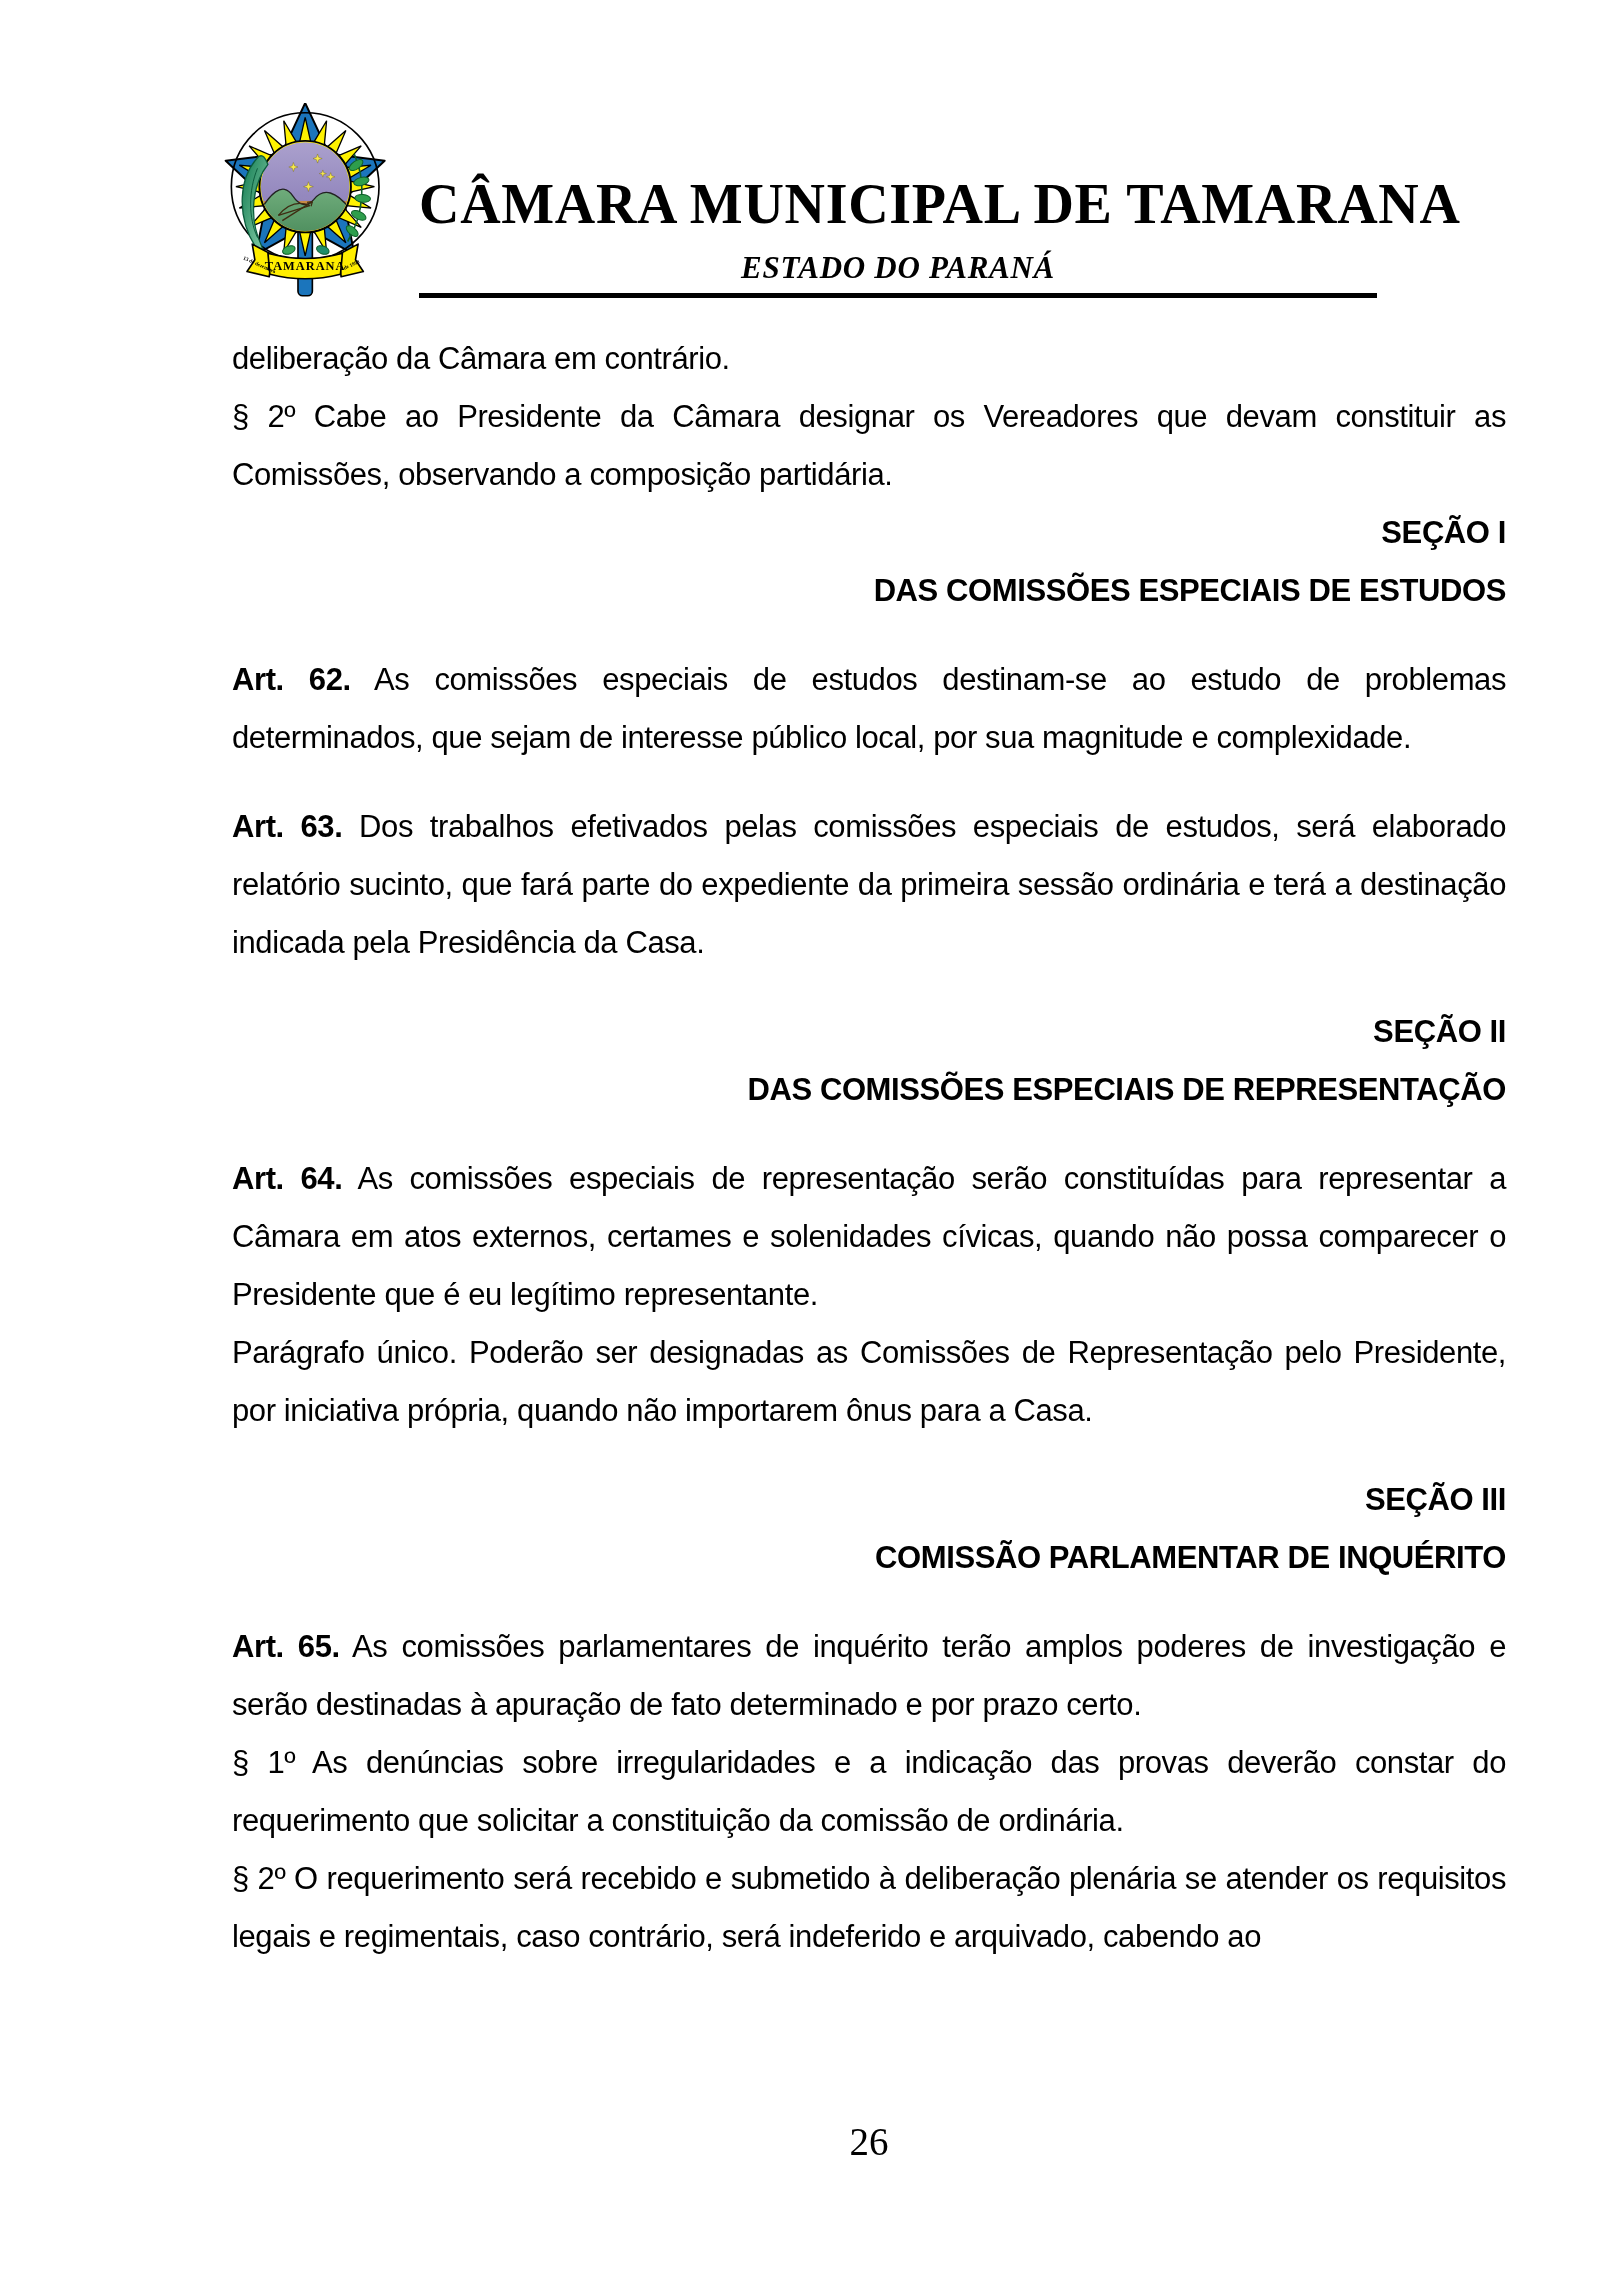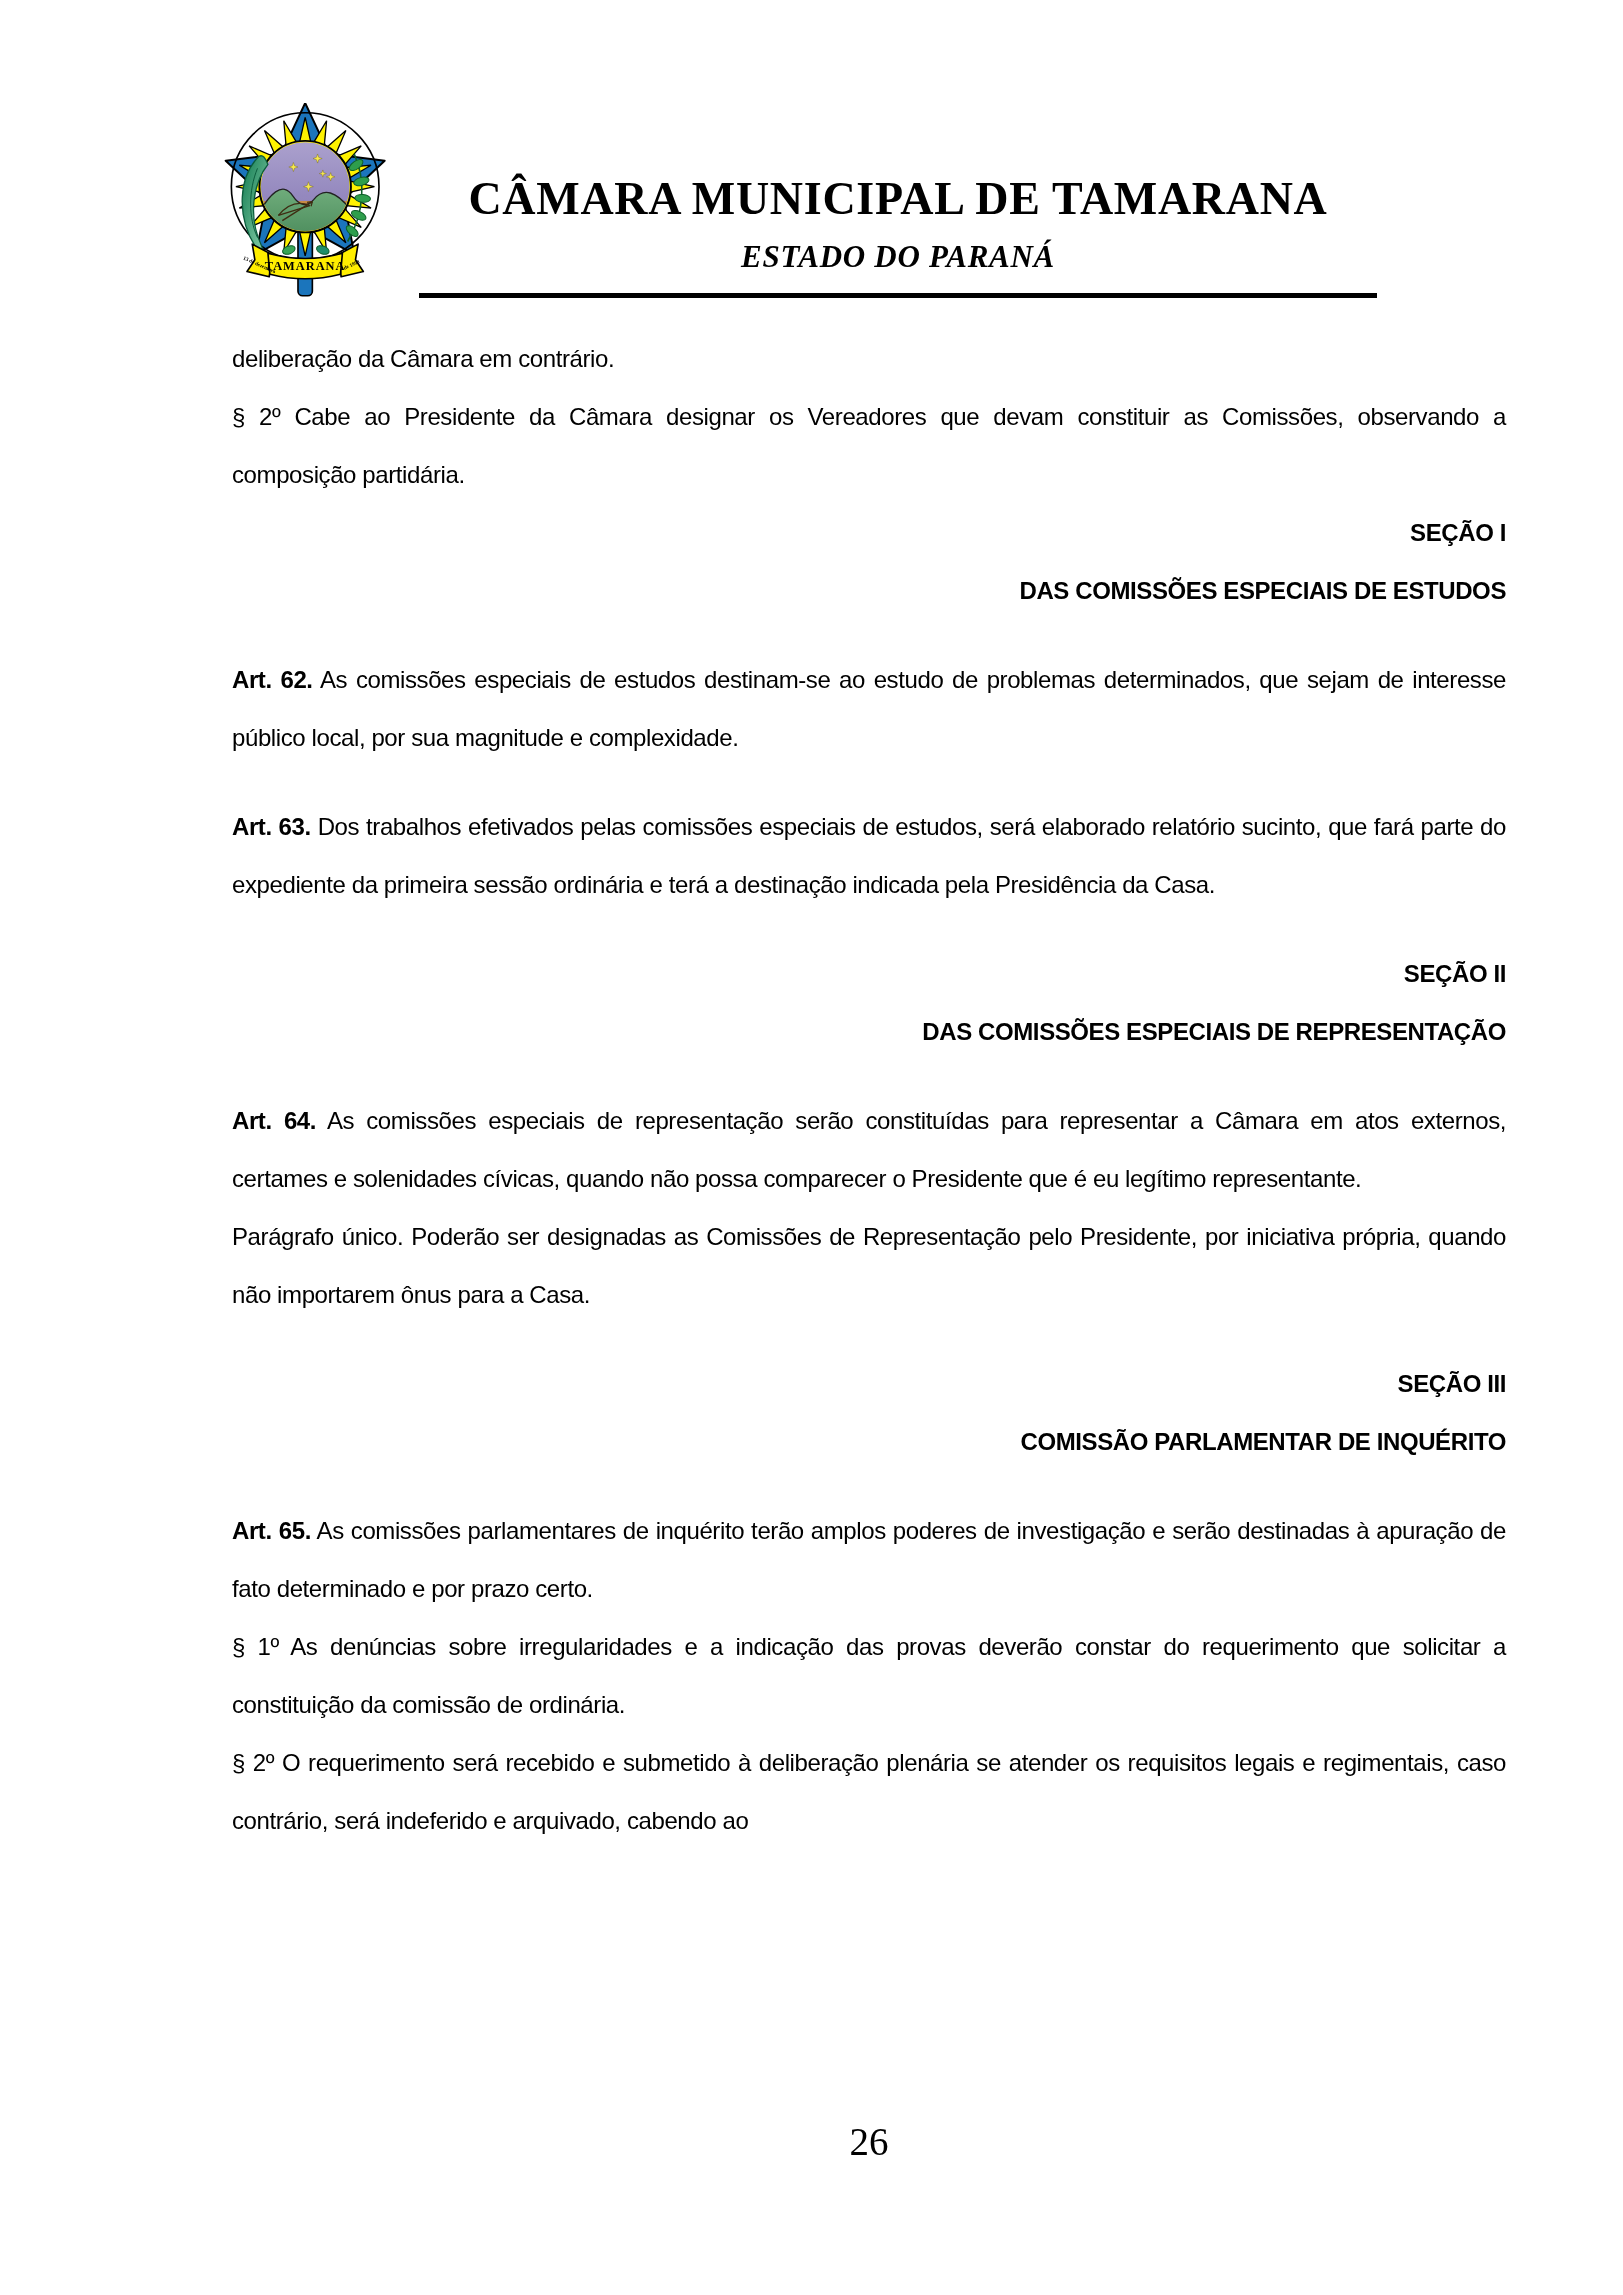--- a/index.html
+++ b/index.html
@@ -13,41 +13,41 @@
   }
   
   #crest{position:absolute;left:218px;top:103px;width:175px;height:196px;}
   #header-text{
     position:absolute;left:419px;top:175px;width:958px;
     text-align:center;
     font-family:"Liberation Serif", serif;
     font-weight:bold;
   }
   #page-title{
-    font-size:46px;line-height:1.05;
+    font-size:56px;line-height:1.05;
     letter-spacing:0.7px;
     white-space:nowrap;
   }
   #page-subtitle{
     margin-top:18px;
     font-size:31px;line-height:1.05;
     font-style:italic;
     letter-spacing:0.7px;
   }
   #header-rule{
     position:absolute;left:419px;top:293px;width:958px;height:4.6px;
     background:#000;
   }
   
   #doc-body{
     position:absolute;left:232px;top:330px;width:1274px;
   }
   #doc-body p{
     margin:0;padding:0;
-    font-size:24px;line-height:58px;
+    font-size:31px;line-height:58px;
     letter-spacing:-0.4px;
   }
   #doc-body p.body-par{text-align:justify;}
   #doc-body p.heading{text-align:right;font-weight:bold;}
   #doc-body .spacer{height:31px;}
   #doc-body b{font-weight:bold;}
   
   #page-number{
     position:absolute;left:232px;top:2121px;width:1274px;
     text-align:center;

